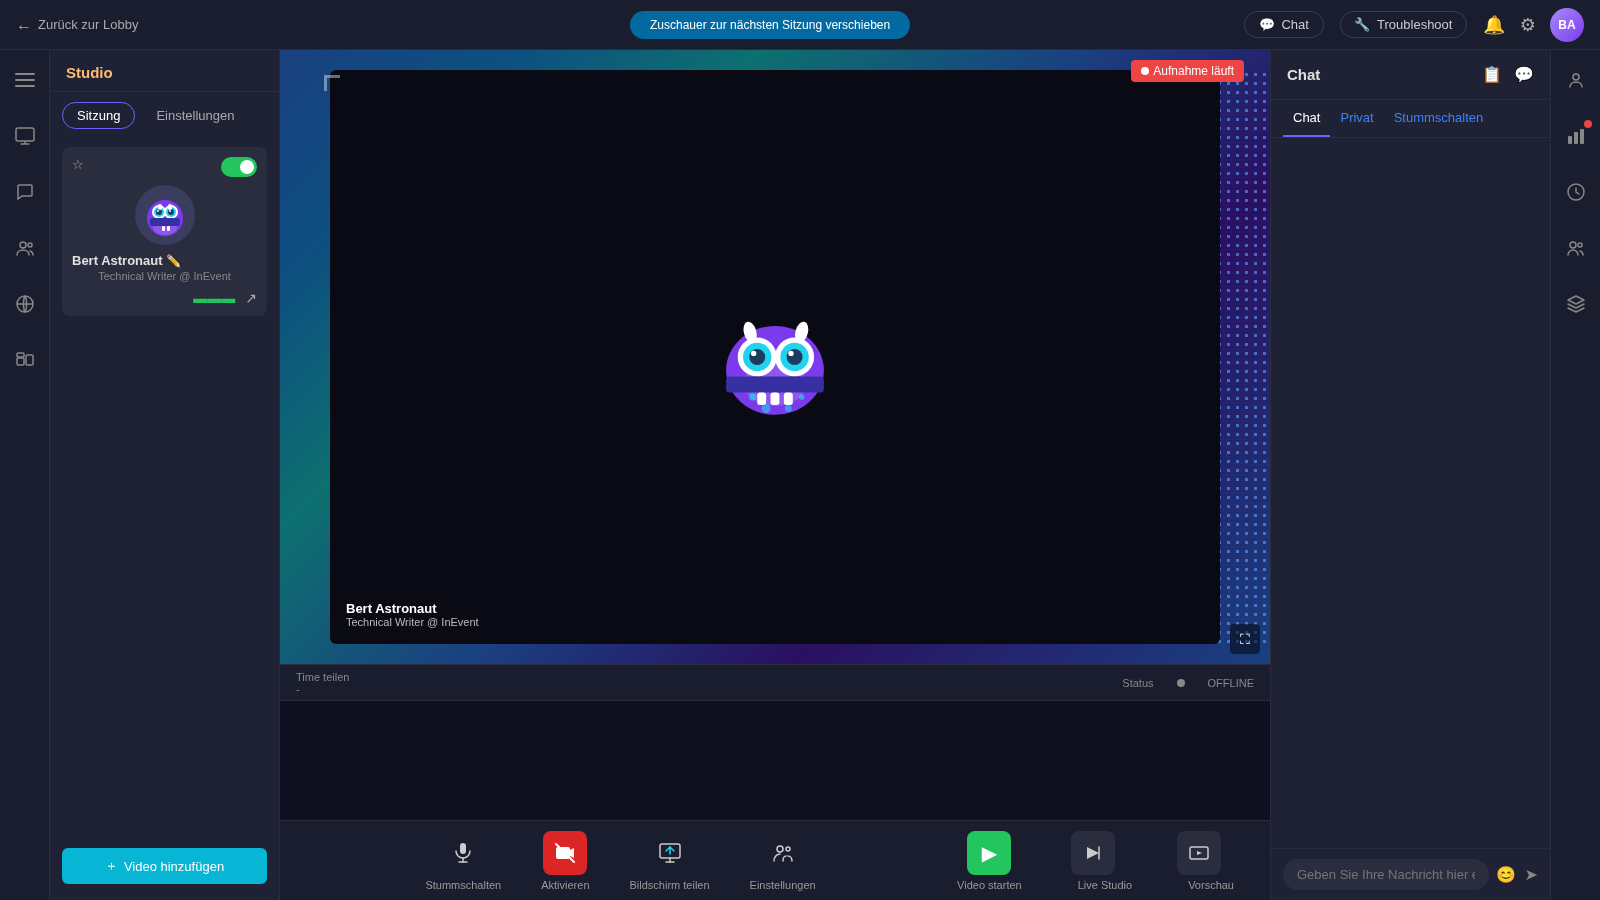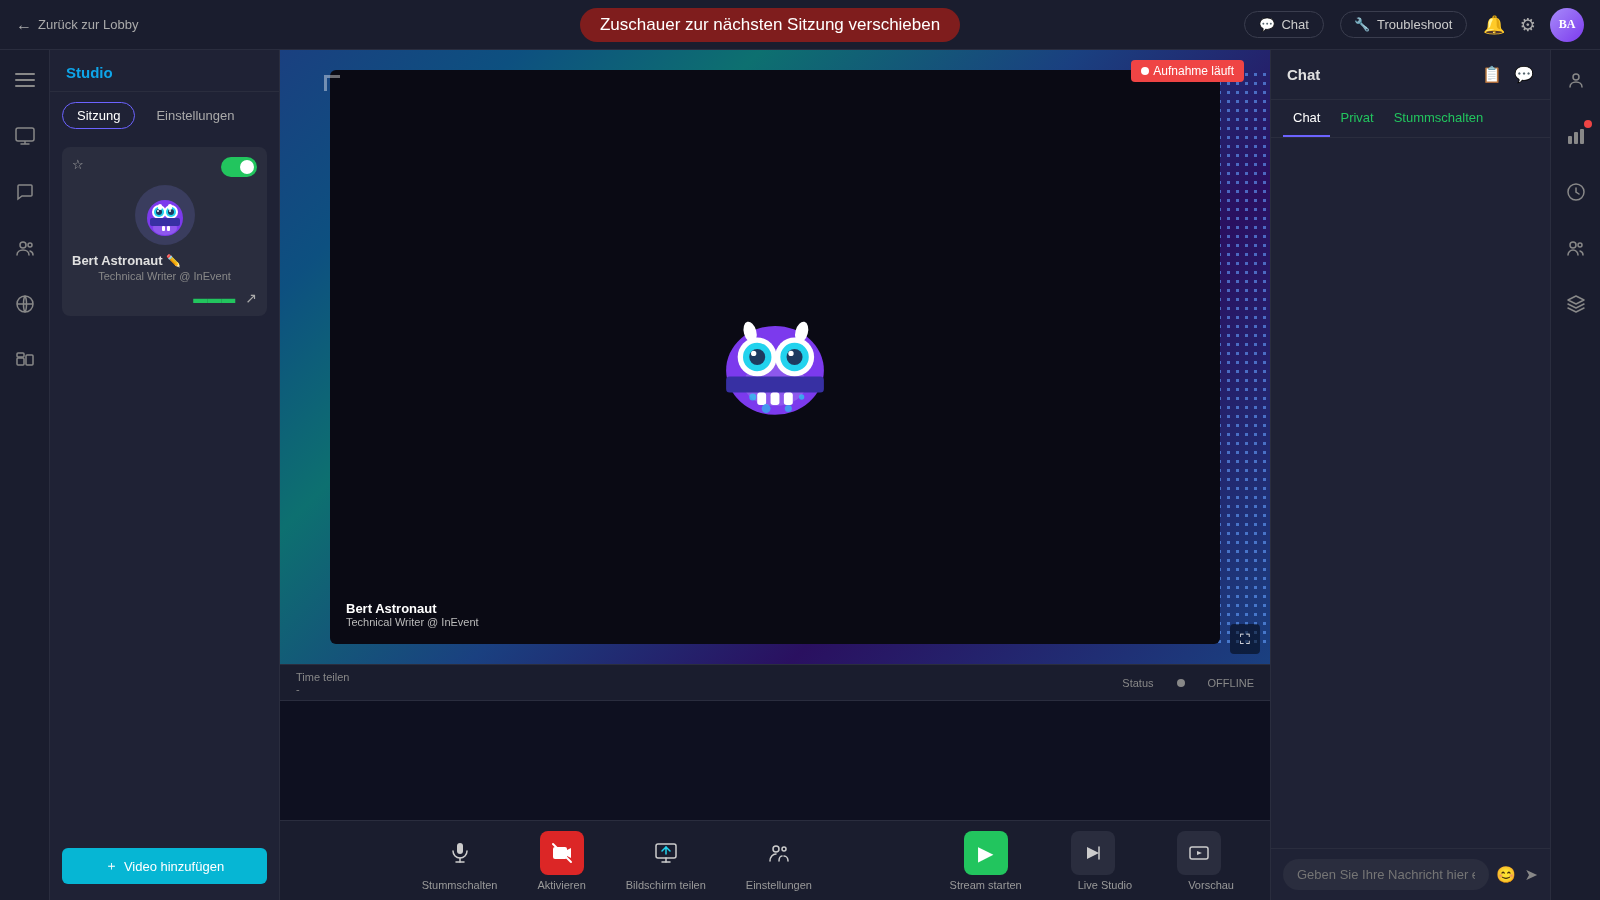--- a/index.html
+++ b/index.html
@@ -32,26 +32,26 @@
       cursor: pointer;
       text-decoration: none;
     }
     .back-arrow { font-size: 16px; color: #aaa; }
     .topbar-center {
       flex: 1;
       display: flex;
       justify-content: center;
     }
     .top-center-btn {
-      background: #7f1d1d;
+      background: #0369a1;
       color: #fff;
       border: none;
       border-radius: 20px;
       padding: 7px 20px;
-      font-size: 17px;
+      font-size: 12px;
       cursor: pointer;
     }
     .topbar-right {
       display: flex;
       align-items: center;
       gap: 16px;
     }
     .inbox-btn, .troubleshoot-btn {
       display: flex;
       align-items: center;
@@ -65,21 +65,20 @@
       cursor: pointer;
     }
     .topbar-icons { display: flex; align-items: center; gap: 14px; }
     .topbar-icon { color: #aaa; font-size: 18px; cursor: pointer; }
     .avatar-circle {
       width: 34px; height: 34px; border-radius: 50%;
       background: linear-gradient(135deg, #a78bfa, #7c3aed);
       display: flex; align-items: center; justify-content: center;
       font-size: 12px; color: #fff; font-weight: bold; cursor: pointer;
       overflow: hidden;
-      font-family: Liberation Serif, serif;
     }
 
     
     .main-layout {
       flex: 1;
       display: flex;
       overflow: hidden;
     }
 
     
@@ -112,21 +111,21 @@
       background: #1f2235;
       display: flex;
       flex-direction: column;
       border-right: 1px solid #2a2d3e;
       flex-shrink: 0;
     }
     .studio-header {
       padding: 14px 16px 10px;
       font-size: 15px;
       font-weight: 600;
-      color: #0ea5e9;
+      color: #fdba74;
       border-bottom: 1px solid #2a2d3e;
     }
     .studio-tabs {
       display: flex;
       padding: 10px 12px;
       gap: 6px;
     }
     .studio-tab {
       padding: 5px 14px;
       border-radius: 20px;
@@ -405,21 +404,21 @@
     .chat-title { font-size: 15px; font-weight: 600; color: #e0e0e0; }
     .chat-header-icons { display: flex; gap: 12px; color: #888; font-size: 16px; }
     .chat-tabs {
       display: flex;
       padding: 0 12px;
       border-bottom: 1px solid #2a2d3e;
     }
     .chat-tab {
       padding: 10px 10px;
       font-size: 13px;
-      color: #22c55e;
+      color: #3b82f6;
       cursor: pointer;
       border-bottom: 2px solid transparent;
     }
     .chat-tab.active { color: #fff; border-bottom: 2px solid #6c63ff; }
     .chat-body { flex: 1; overflow-y: auto; }
     .chat-input-area {
       padding: 10px 12px;
       border-top: 1px solid #2a2d3e;
       display: flex;
       align-items: center;
@@ -752,21 +751,21 @@
                 <path d="M12 20c0-2.761 1.343-5 3-5" stroke="#ccc" stroke-width="1.5" stroke-linecap="round"></path>
               </svg>
           </div>
           <span class="toolbar-btn-label">Einstellungen</span>
         </div>
       </div>
       <div class="toolbar-btn-right">
 
         <div class="stream-start-btn">
           <div class="stream-start-icon">▶</div>
-          <span class="stream-start-label">Stream starten</span>
+          <span class="stream-start-label">Video starten</span>
         </div>
 
         <div class="toolbar-btn-dark">
           <div class="toolbar-btn-dark-icon">
             <svg width="20" height="20" viewBox="0 0 20 20" fill="none">
                 <path d="M4 4l12 6-12 6V4z" fill="#ccc"></path>
                 <path d="M16 4v12" stroke="#ccc" stroke-width="1.5" stroke-linecap="round"></path>
               </svg>
           </div>
           <span class="toolbar-btn-dark-label">Live Studio</span>

